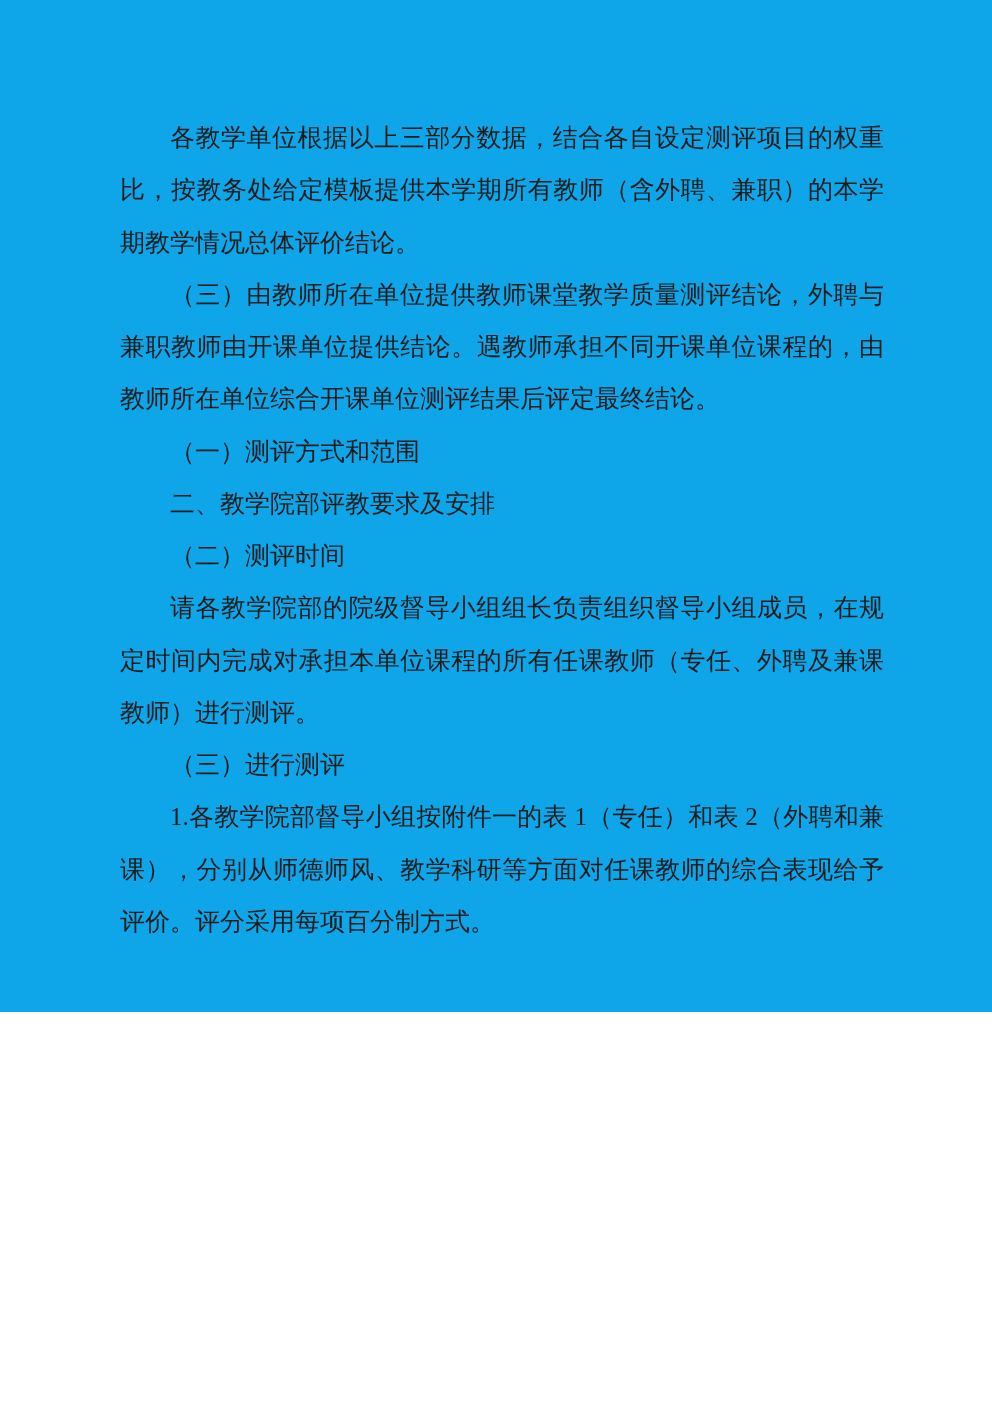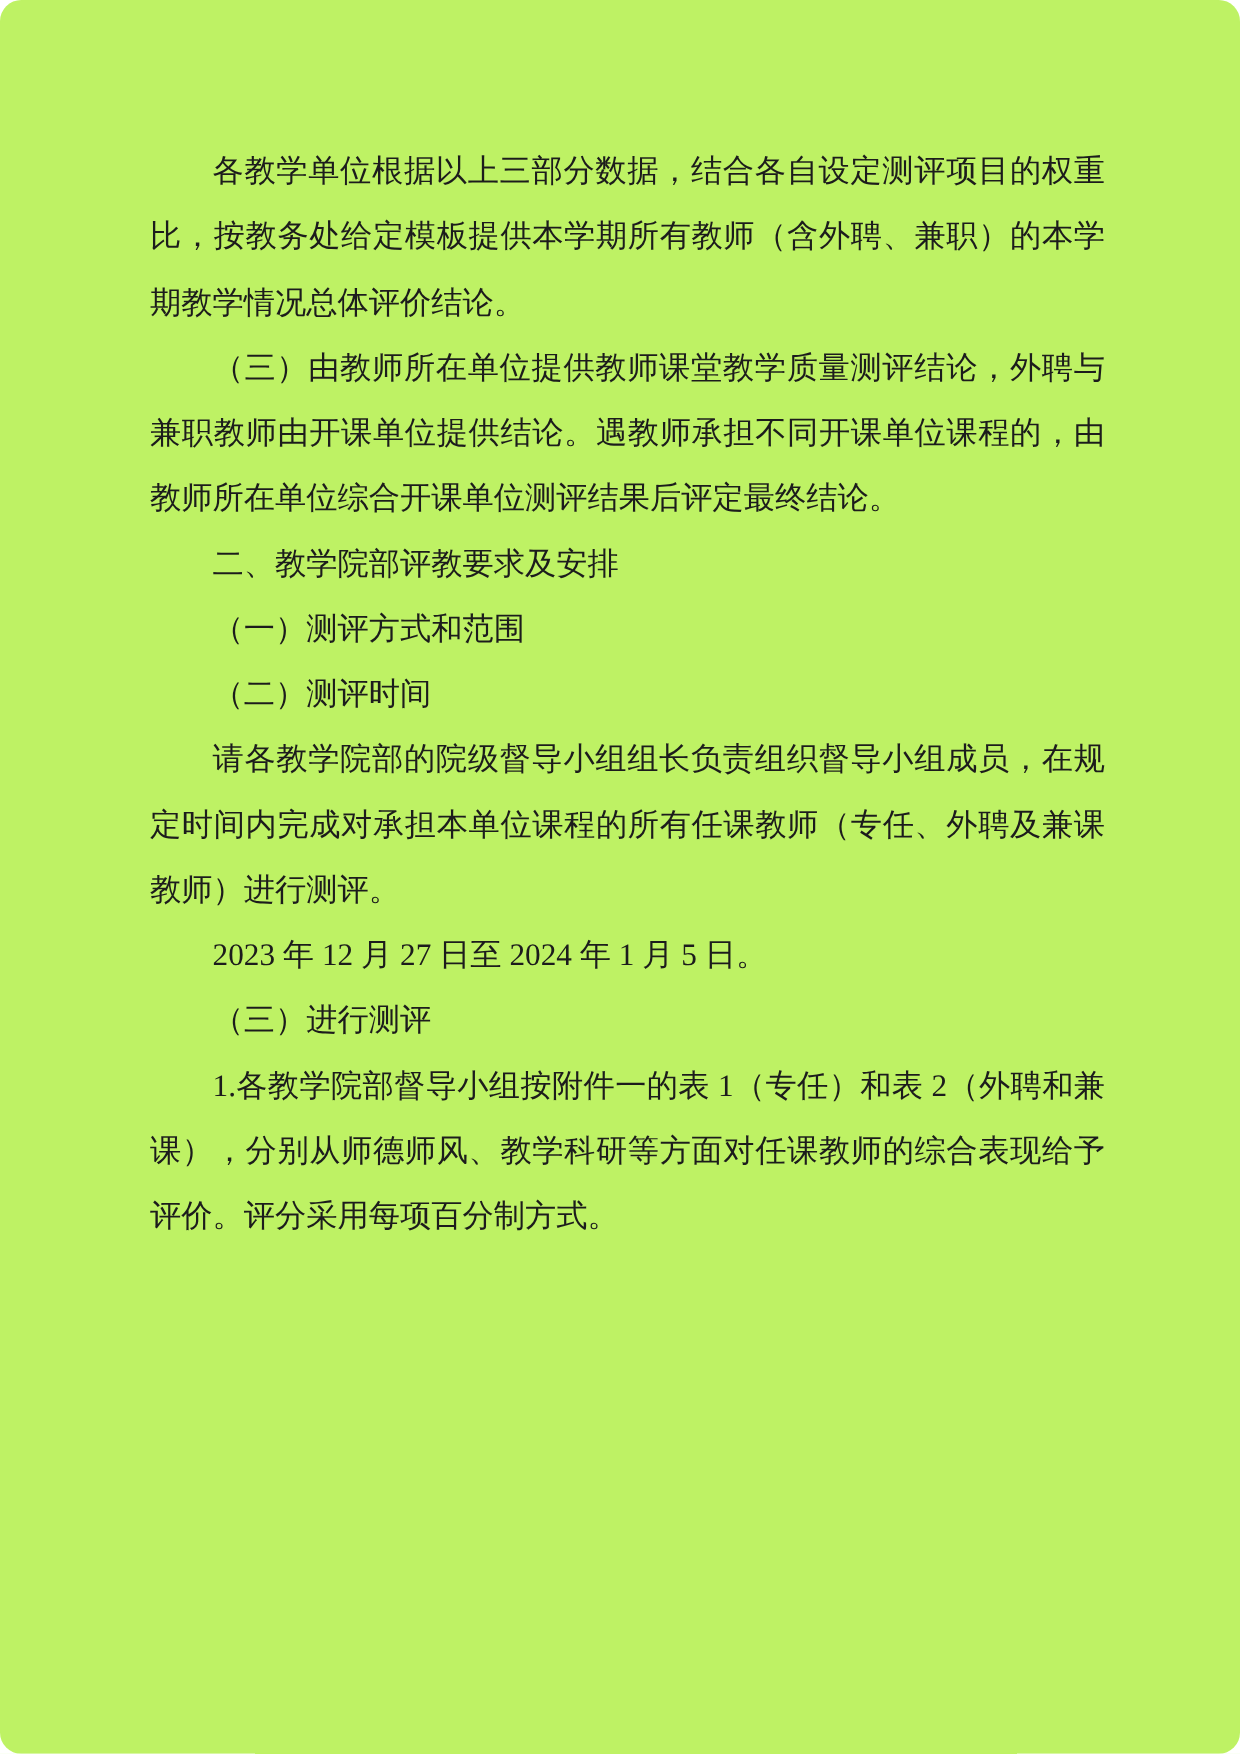--- a/index.html
+++ b/index.html
@@ -3,24 +3,23 @@
 <meta charset="utf-8">
 <style>
   html, body {
     margin: 0;
     padding: 0;
     background: #ffffff;
   }
   .page {
     position: relative;
     width: 992px;
-    height: 1403px;
-    background: #bef264;
+    height: 1012px;
+    background: #0ea5e9;
     overflow: hidden;
-    border-radius: 17px;
   }
   .content {
     position: absolute;
     left: 120px;
     top: 112px;
     width: 764px;
     font-family: "Liberation Serif", "DejaVu Serif", serif;
     font-size: 25px;
     line-height: 52.25px;
     color: #1c1c1c;
@@ -34,21 +33,20 @@
     word-break: break-all;
   }
 </style>
 </head>
 <body>
 
 <div class="page">
   <div class="content">
     <p>各教学单位根据以上三部分数据，结合各自设定测评项目的权重比，按教务处给定模板提供本学期所有教师（含外聘、兼职）的本学期教学情况总体评价结论。</p>
     <p>（三）由教师所在单位提供教师课堂教学质量测评结论，外聘与兼职教师由开课单位提供结论。遇教师承担不同开课单位课程的，由教师所在单位综合开课单位测评结果后评定最终结论。</p>
+    <p>（一）测评方式和范围</p>
     <p>二、教学院部评教要求及安排</p>
-    <p>（一）测评方式和范围</p>
     <p>（二）测评时间</p>
     <p>请各教学院部的院级督导小组组长负责组织督导小组成员，在规定时间内完成对承担本单位课程的所有任课教师（专任、外聘及兼课教师）进行测评。</p>
-    <p>2023 年 12 月 27 日至 2024 年 1 月 5 日。</p>
     <p>（三）进行测评</p>
     <p>1.各教学院部督导小组按附件一的表 1（专任）和表 2（外聘和兼课），分别从师德师风、教学科研等方面对任课教师的综合表现给予评价。评分采用每项百分制方式。</p>
   </div>
 </div>
 
 </body></html>

